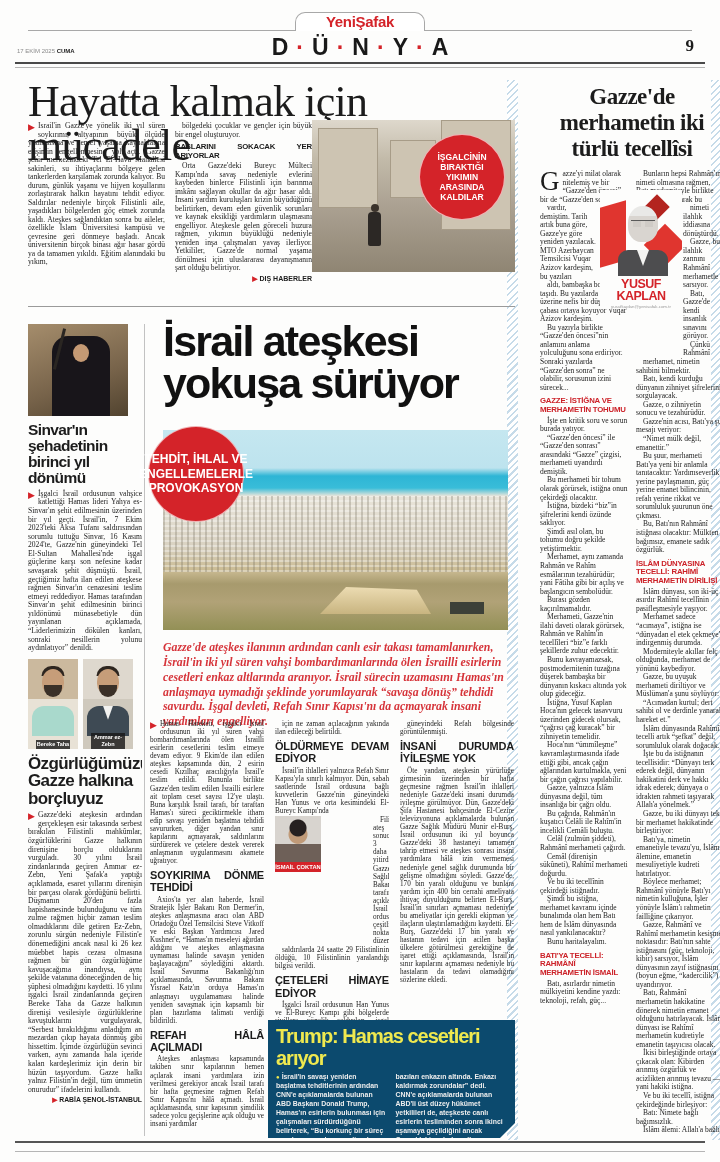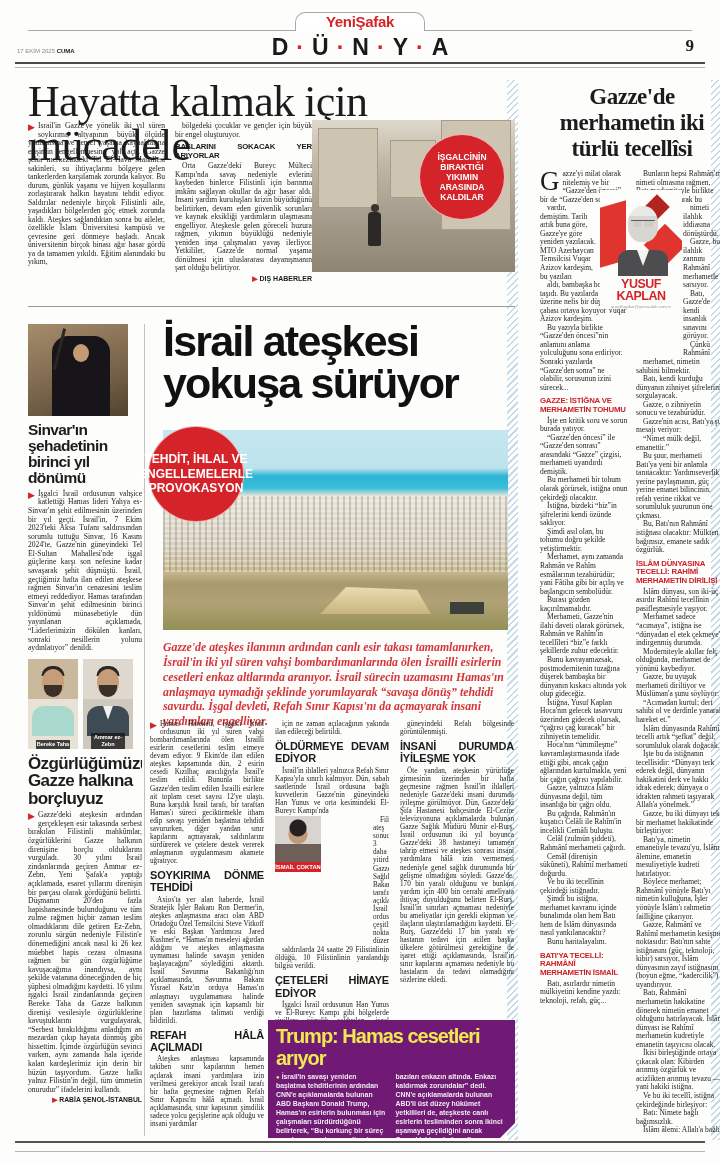--- a/index.html
+++ b/index.html
@@ -97,21 +97,21 @@
   .ms-col { width:114px; font-size:7.2px; line-height:1.12; text-align:justify; overflow:hidden; }
   .ms-col .sub { font-size:11px; }
   .c1 { height:420px; } .c2,.c3 { height:300px; }
   .irow { display:flex; gap:4px; margin:1px 0; }
   .iportrait { flex:0 0 46px; }
   .iphoto { width:46px; height:46px; background:radial-gradient(circle at 50% 26%, #262020 0 8px, transparent 9px), radial-gradient(circle at 50% 40%, #c09a78 0 9px, transparent 10px), linear-gradient(180deg,#d8d4cf 0 60%,#6e6058 60%); }
   .ilabel { width:46px; background:#d42329; color:#fff; font:bold 5.8px/1.2 "Liberation Sans", sans-serif; text-align:center; padding:2px 0 1px; }
   .itext { flex:1;margin-left:48px; }
 
   
-  .trump { position:absolute; left:118px; top:702px; width:247px; height:118px; background:#701a75; color:#eee; padding:5px 8px 6px;
+  .trump { position:absolute; left:118px; top:702px; width:247px; height:118px; background:#0c4a6e; color:#eee; padding:5px 8px 6px;
     clip-path:polygon(0 0,100% 0,100% calc(100% - 15px),calc(100% - 15px) 100%,0 100%); }
   .trump-head { color:#efe94f; font-family:"Liberation Sans", sans-serif; font-weight:bold; font-size:20px; letter-spacing:-1px; line-height:1.1; margin-bottom:4px; }
   .trump-cols { display:flex; gap:8px; }
   .tcol { width:50%; font-family:"Liberation Sans", sans-serif; font-weight:bold; font-size:6.9px; line-height:1.3; text-align:left; }
   .tcol.bullet::before { content:"●"; color:#efe94f; font-size:6px; margin-right:2px; }
 
   
   #opinion { position:absolute; left:540px; top:84px; width:184px; height:1056px; }
   #opinion h2 { font-family:"Liberation Serif", serif; font-weight:bold; font-size:23px; line-height:1.12; text-align:center; letter-spacing:-0.5px; }
   .opcols { position:absolute; left:0; top:86px; width:184px; height:962px; display:flex; gap:8px; overflow:hidden; }

